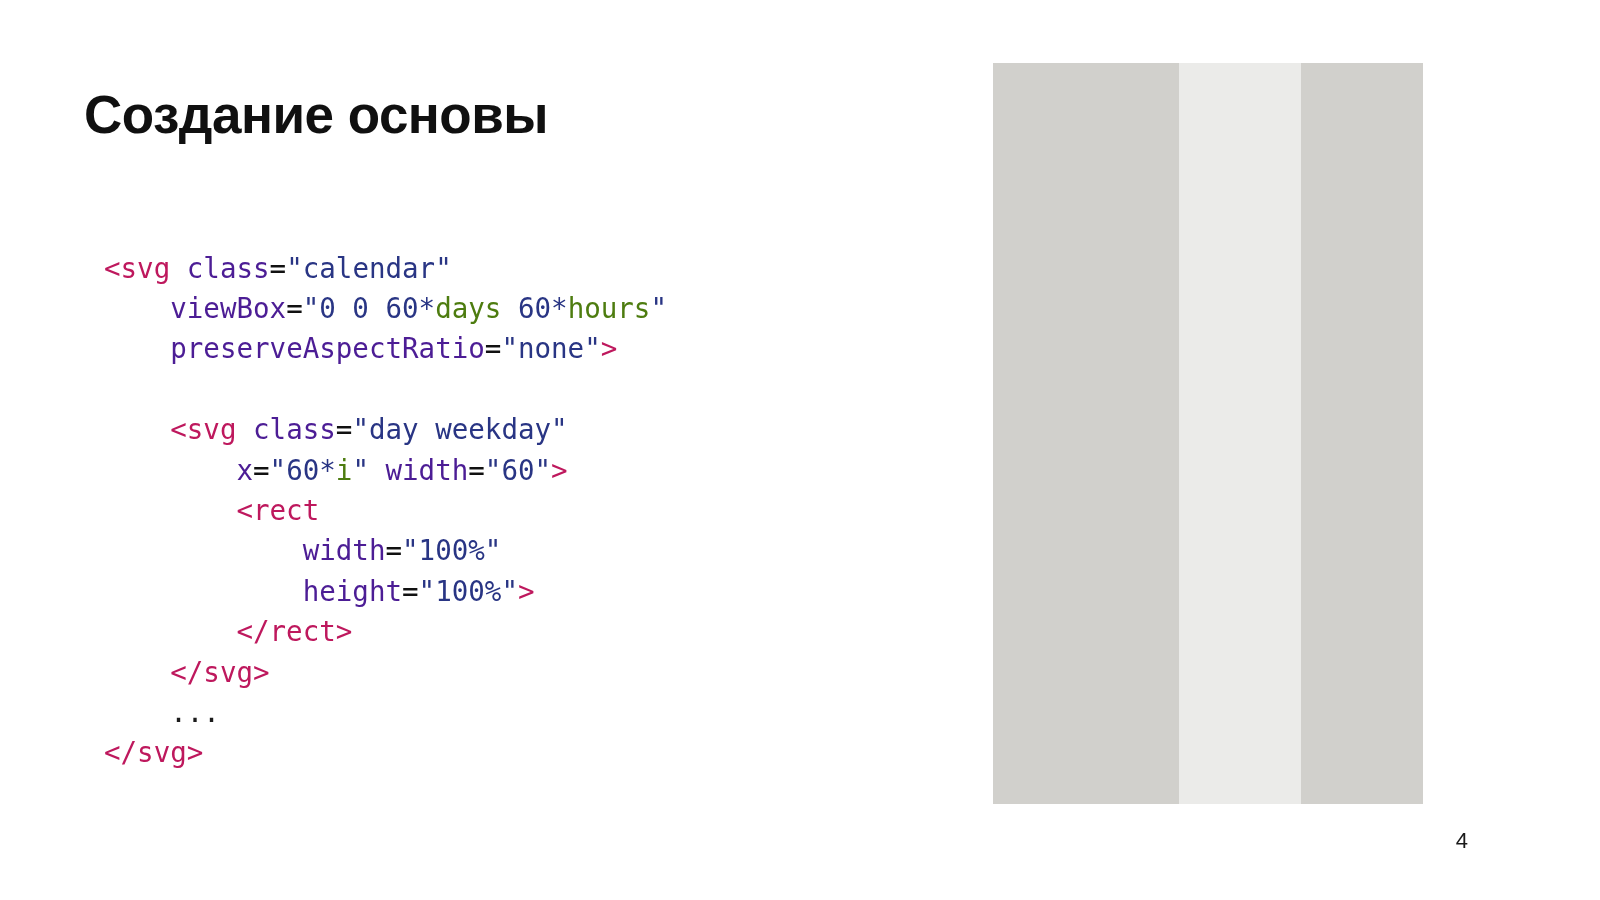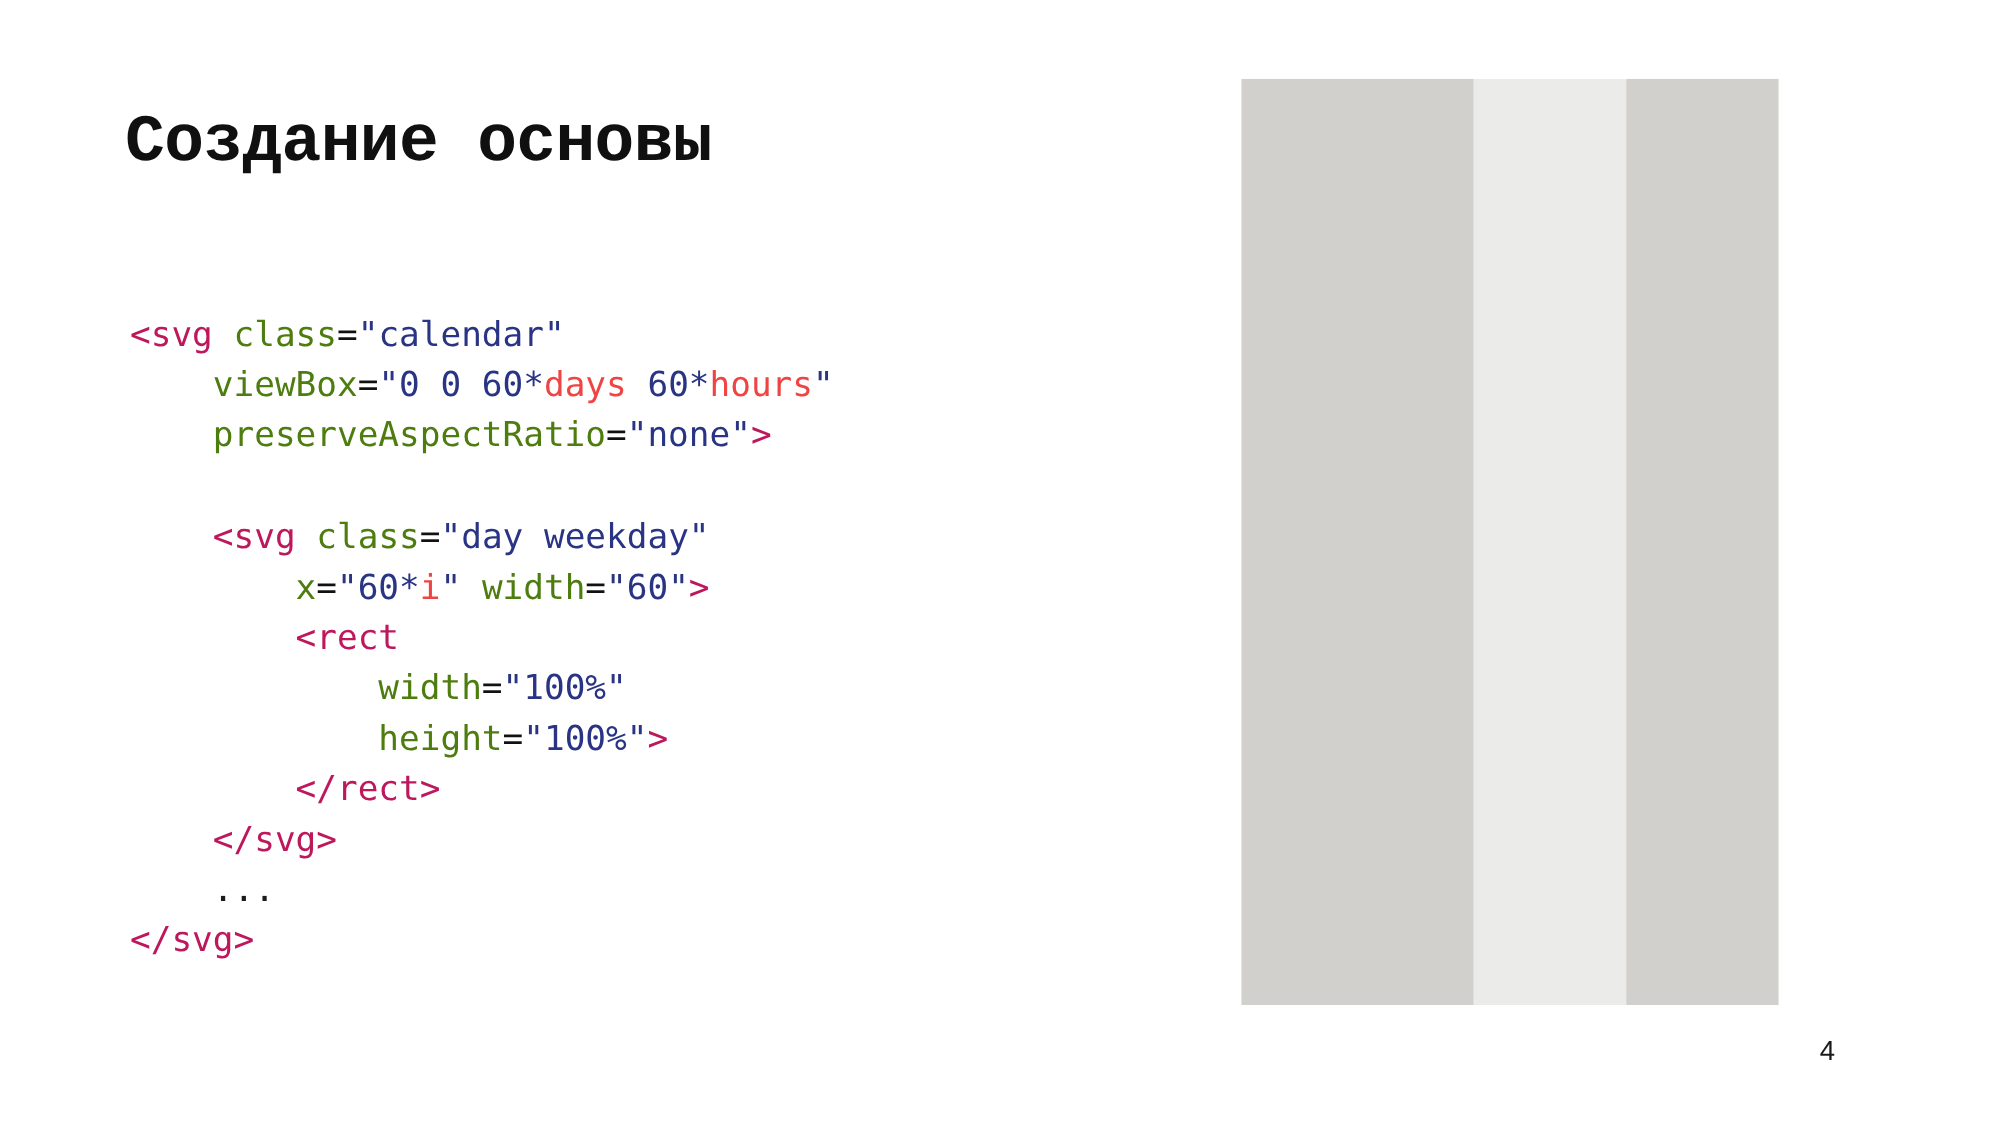--- a/index.html
+++ b/index.html
@@ -18,23 +18,23 @@
 
   .slide {
     position: absolute;
     inset: 0;
     background: #ffffff;
   }
 
   
   .slide-title {
     position: absolute;
-    left: 100px;
+    left: 84px;
     top: 48px;
-    font-family: Liberation Mono, monospace;
+    font-family: Liberation Sans, sans-serif;
     font-size: 53px;
     font-weight: bold;
     color: #101010;
     letter-spacing: -0.5px;
     white-space: nowrap;
     line-height: 1.16;
   }
 
   
   .code-block {
@@ -51,24 +51,24 @@
   .code-line {
     white-space: pre;
     min-height: 40.4px;
   }
   .code-line.blank {
     height: 40.4px;
   }
 
   
   .tok-tag   { color: #be185d; }  
-  .tok-attr  { color: #4d7c0f; }  
+  .tok-attr  { color: #4c1d95; }  
   .tok-eq    { color: #111111; }  
   .tok-str   { color: #293584; }  
-  .tok-var   { color: #ef4444; }  
+  .tok-var   { color: #4d7c0f; }  
   .tok-plain { color: #1b1b1b; }  
 
   
   .calendar-figure {
     position: absolute;
     left: 993px;
     top: 63px;
     width: 430px;
     height: 741px;
     display: flex;

